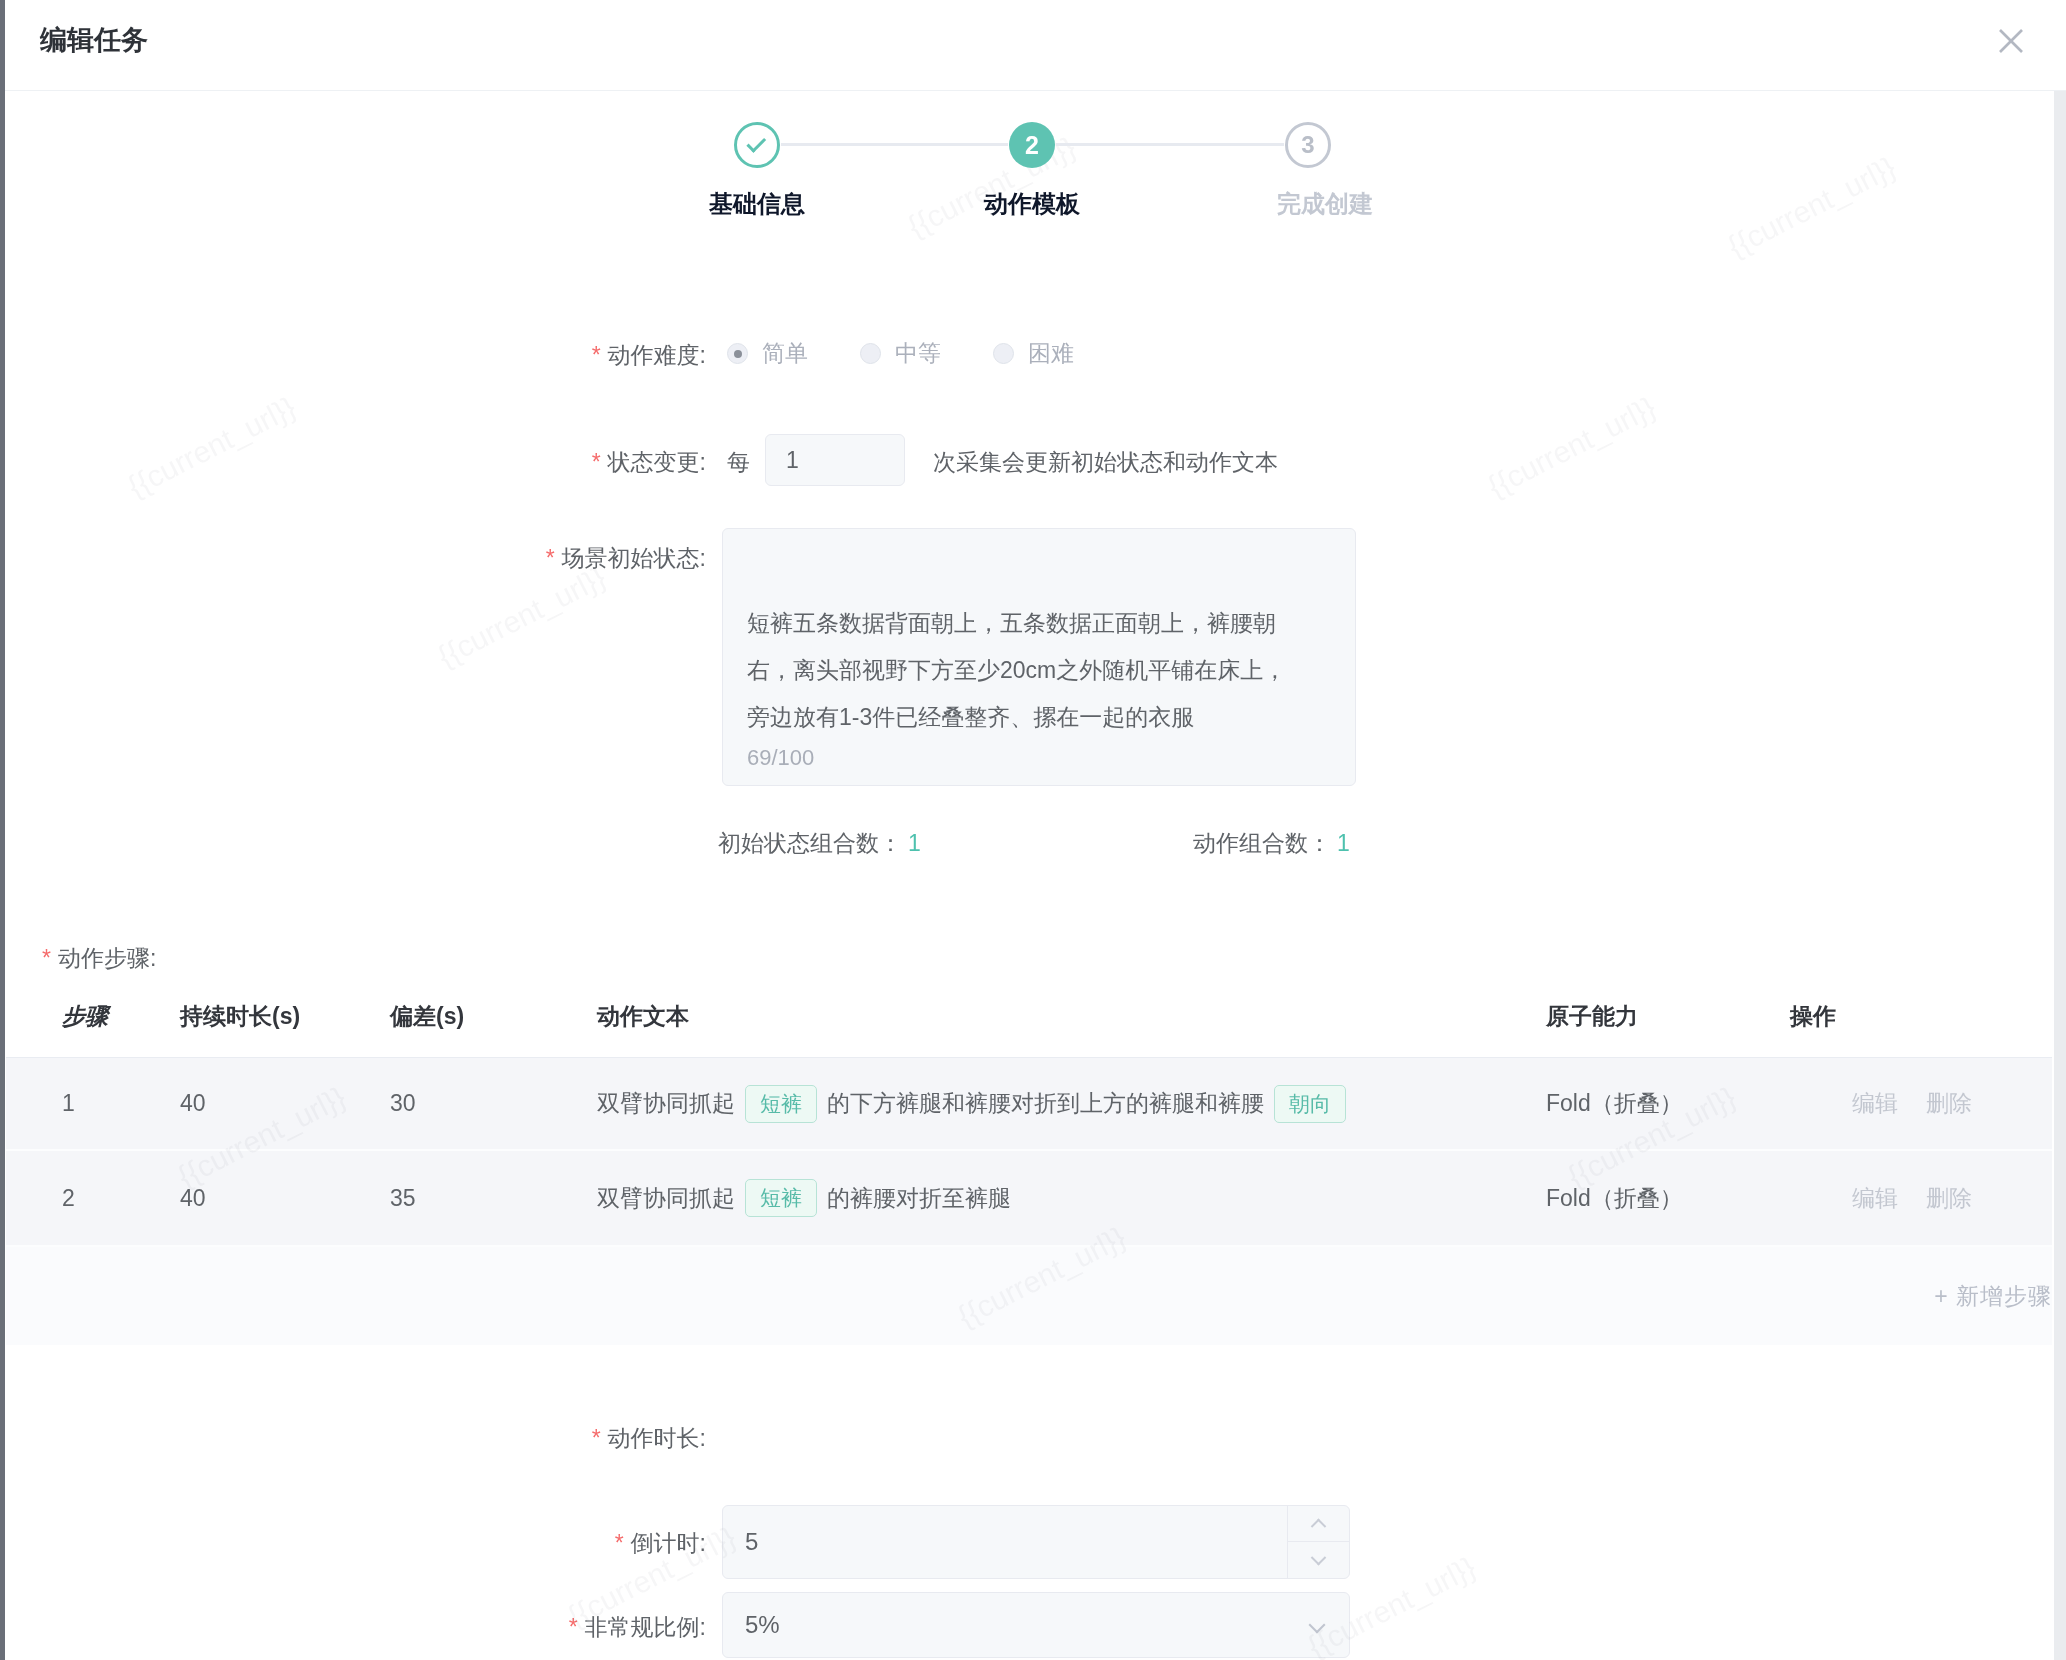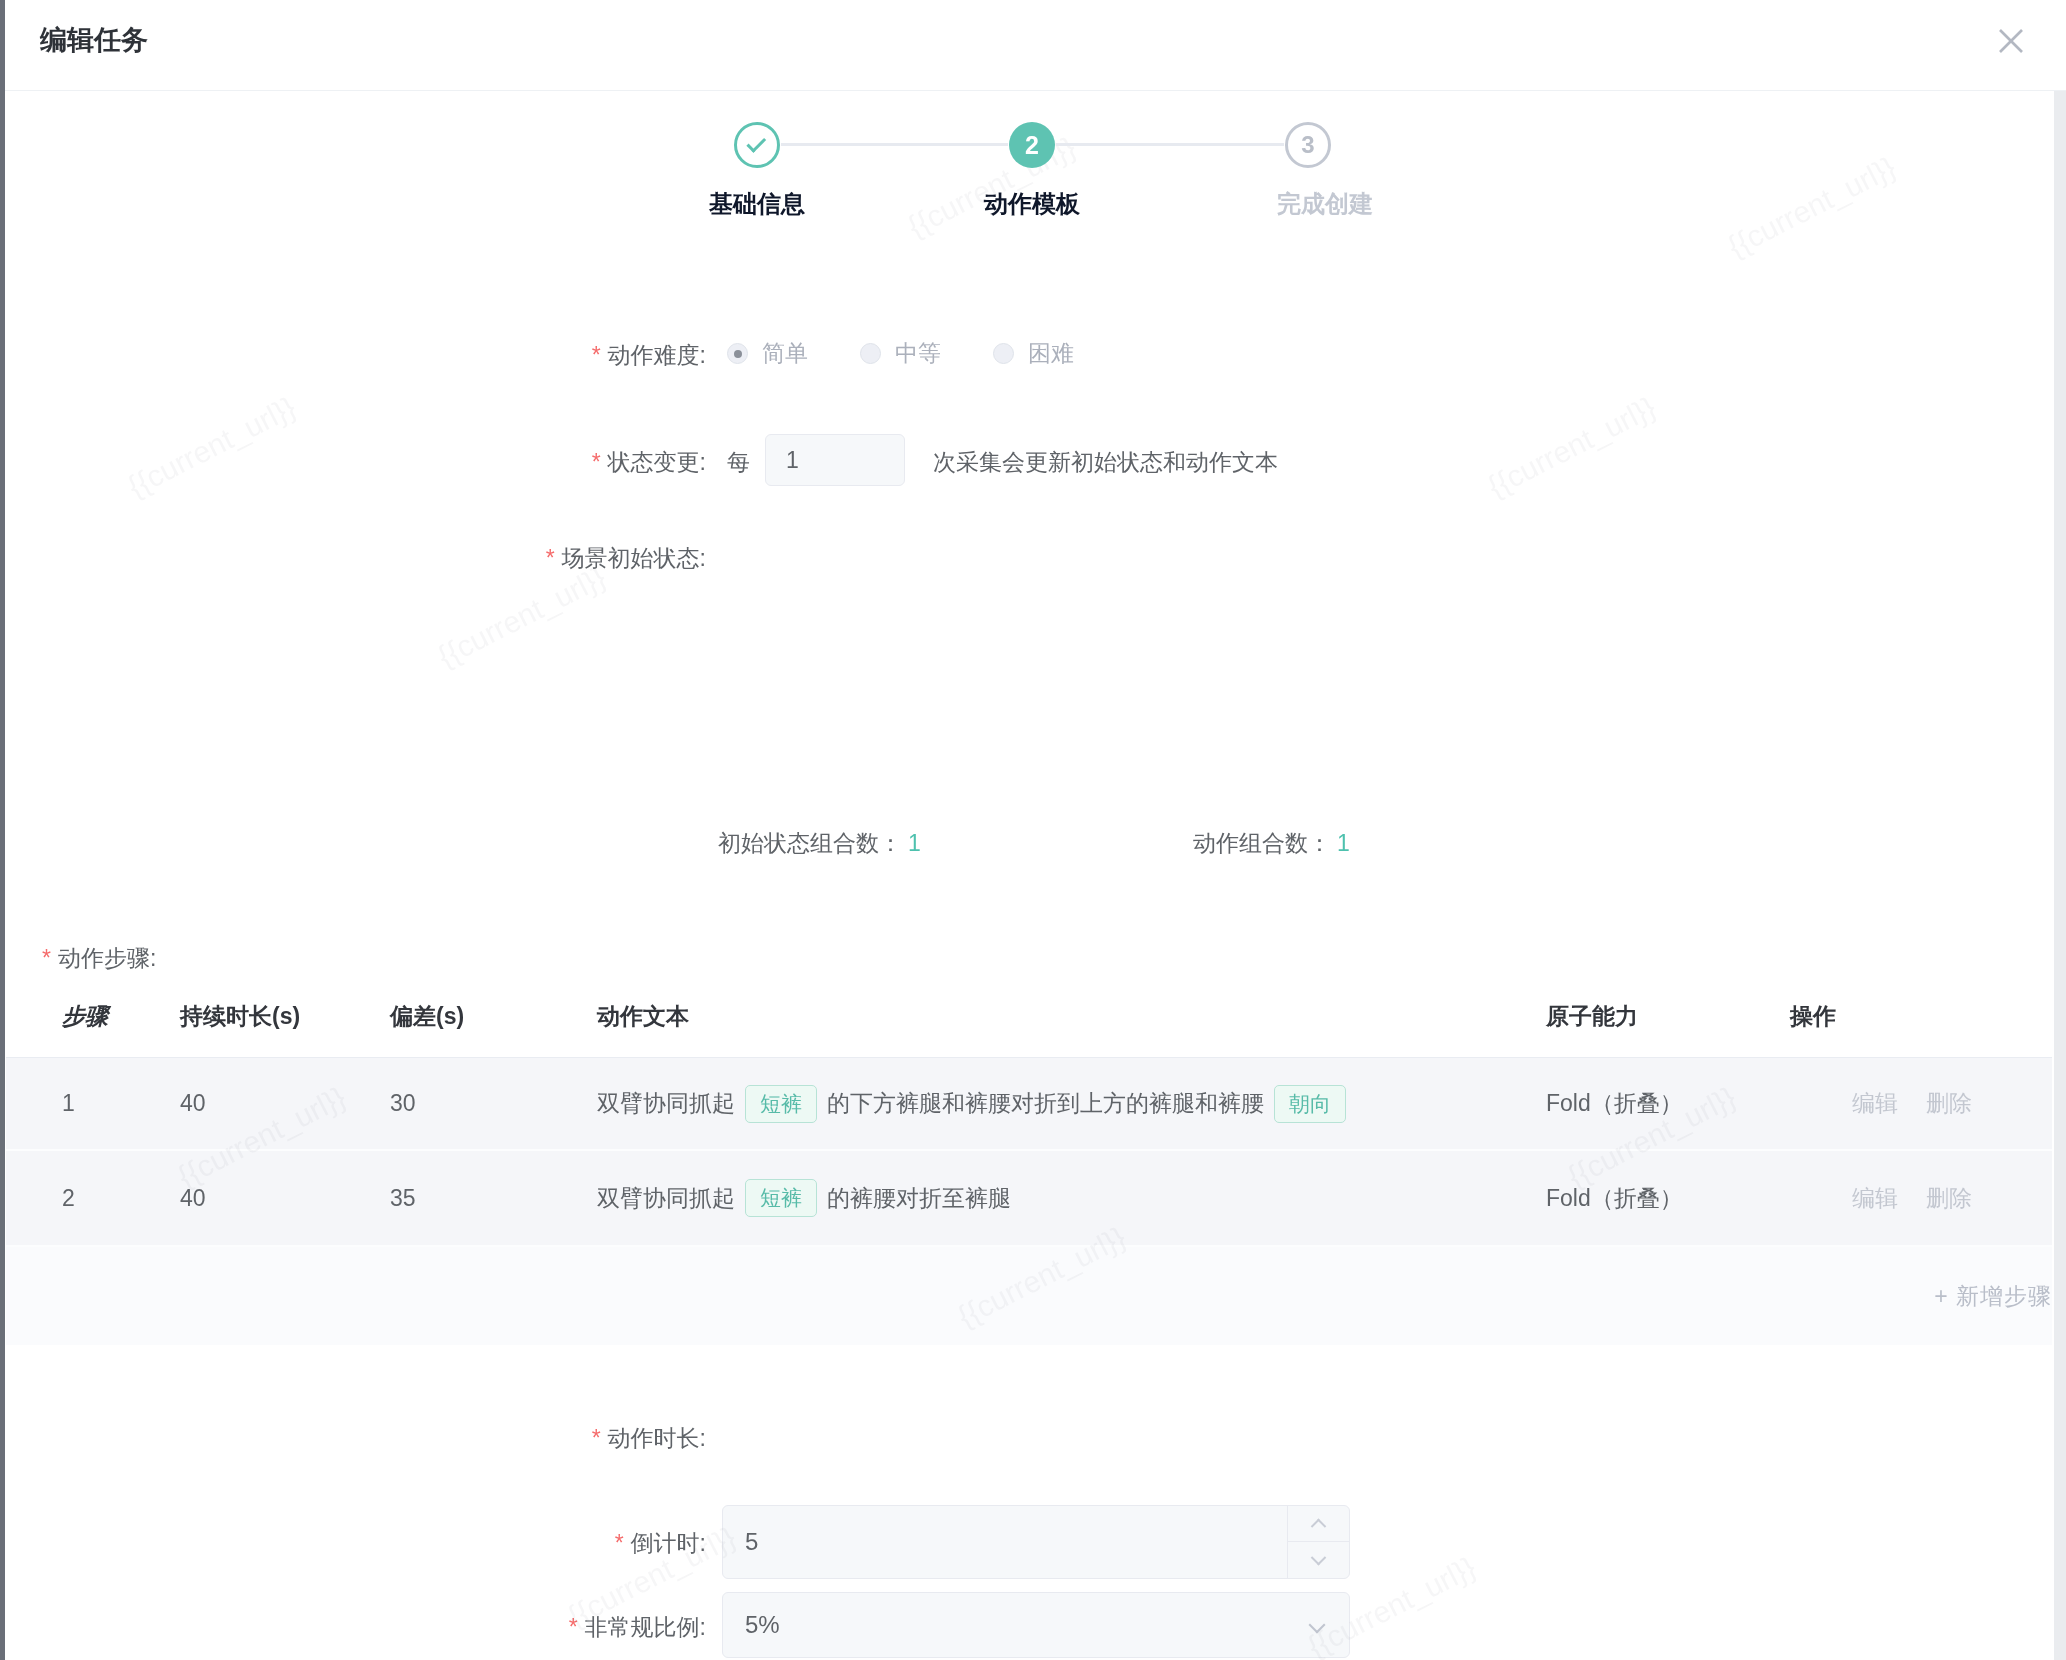--- a/index.html
+++ b/index.html
@@ -166,20 +166,26 @@
   <div class="flabel" style="top:447px;">
     <span class="req">*</span><span>状态变更:</span>
   </div>
   <div class="sc-prefix">每</div>
   <div class="fbox sc-input">1</div>
   <div class="sc-suffix">次采集会更新初始状态和动作文本</div>
 
   <div class="flabel" style="top:543px;">
     <span class="req">*</span><span>场景初始状态:</span>
   </div>
+  <div class="fbox scene-box">
+    <span>短裤五条数据背面朝上，五条数据正面朝上，裤腰朝
+右，离头部视野下方至少20cm之外随机平铺在床上，
+旁边放有1-3件已经叠整齐、摞在一起的衣服</span>
+    <span class="scene-counter">69/100</span>
+  </div>
 
   <div class="combo" style="left:718px;">
     <span>初始状态组合数：</span><span class="val">1</span>
   </div>
   <div class="combo" style="left:1193px;">
     <span>动作组合数：</span><span class="val">1</span>
   </div>
 
   <div class="steps-label">
     <span class="req">*</span><span>动作步骤:</span>

